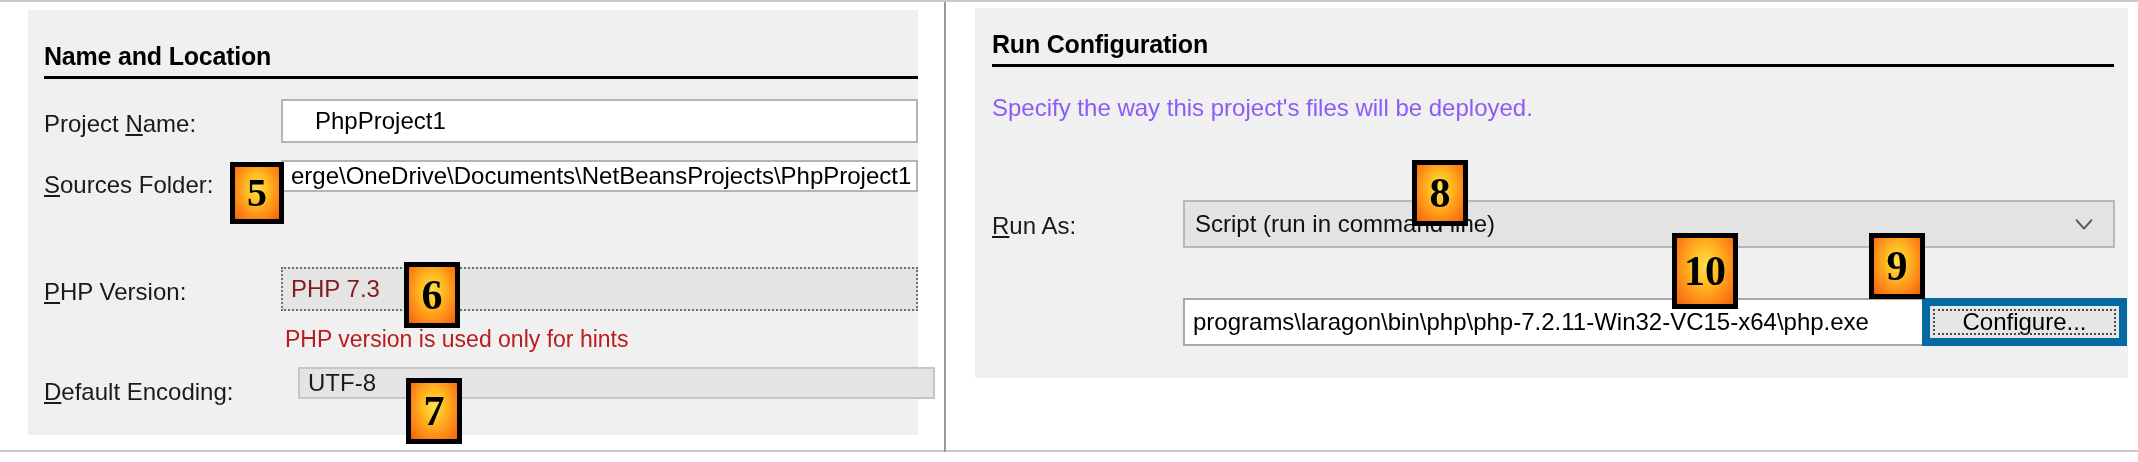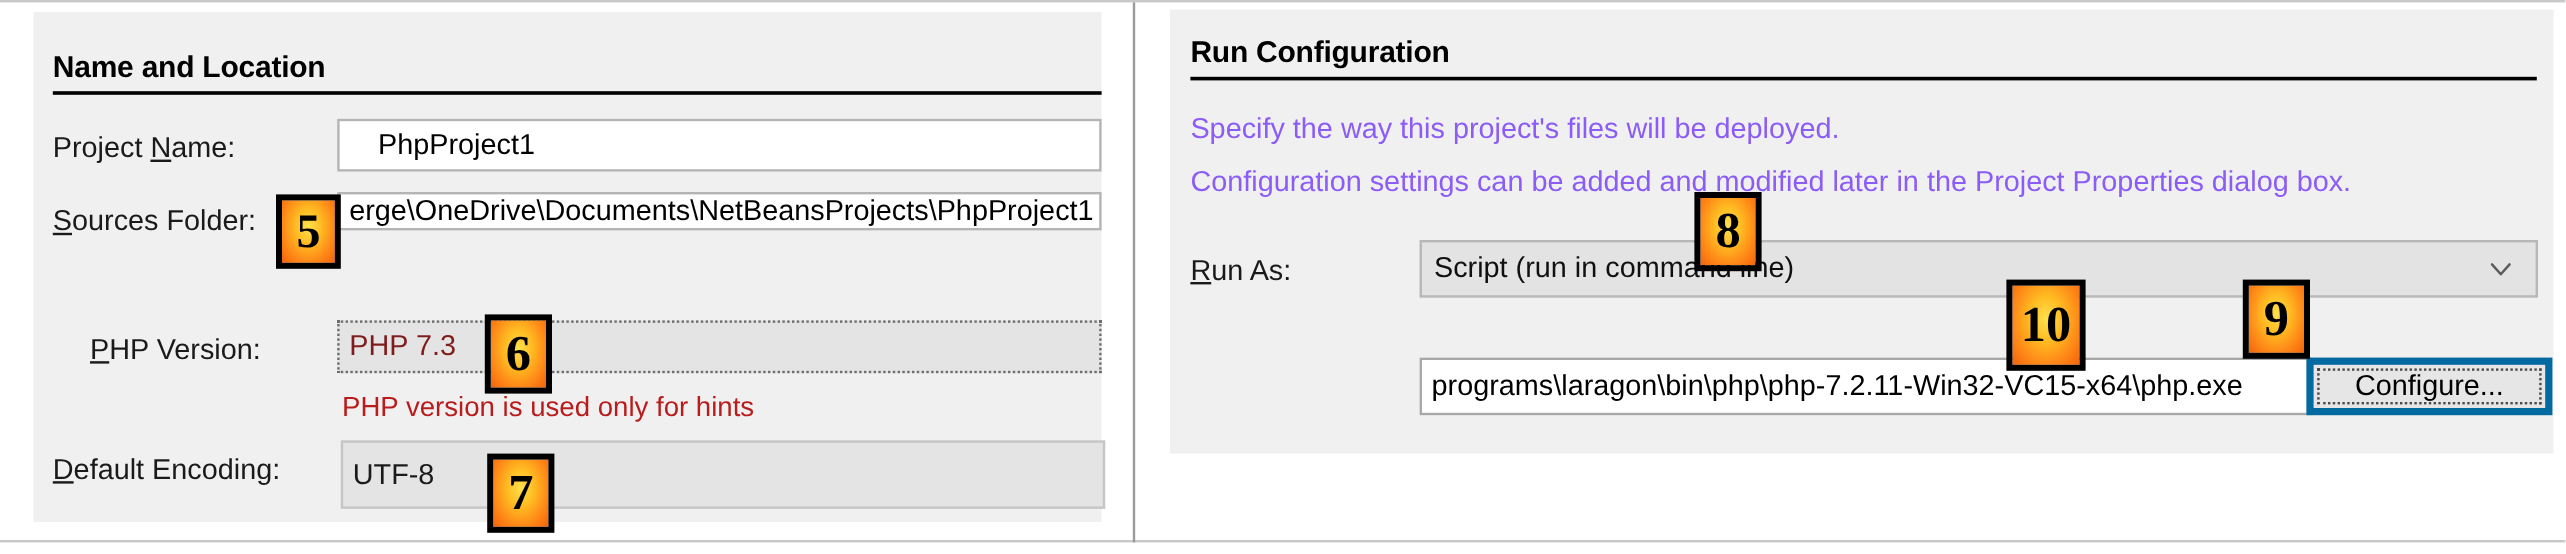--- a/index.html
+++ b/index.html
@@ -110,21 +110,21 @@
     right: 18px;
     top: 50%;
     transform: translateY(-50%);
     width: 22px; height: 22px;
   }
 
   
   .pushbtn {
     position: absolute;
     background: #e6e6e6;
-    border: 6px solid #0369a1;
+    border: 8px solid #0369a1;
     display: flex;
     align-items: center;
     justify-content: center;
     font-size: 24px;
     color: #000000;
     white-space: nowrap;
   }
   .pushbtn .inner-dotted {
     position: absolute;
     left: 3px; right: 3px; top: 3px; bottom: 3px;
@@ -175,36 +175,35 @@
 
   <div class="section-head" style="left:44px; top:42px;">Name and Location</div>
   <div class="section-rule" style="left:44px; top:76px; width:874px;"></div>
 
   <div class="fld-label" style="left:44px; top:110px;">Project <u>N</u>ame:</div>
   <div class="text-input" style="left:281px; top:99px; width:637px; height:44px;padding-left:32px;">PhpProject1</div>
 
   <div class="fld-label" style="left:44px; top:171px;"><u>S</u>ources Folder:</div>
   <div class="text-input" style="left:281px; top:160px; width:637px; height:32px;">erge\OneDrive\Documents\NetBeansProjects\PhpProject1</div>
 
-  <div class="fld-label" style="left:44px; top:278px;margin-left:31px;"><u>P</u>HP Version:</div>
+  <div class="fld-label" style="left:44px; top:278px;"><u>P</u>HP Version:</div>
   <div class="text-input dotted-focus" style="left:281px; top:267px; width:637px; height:44px;">PHP 7.3</div>
   <div class="hint" style="left:285px; top:326px;">PHP version is used only for hints</div>
 
   <div class="fld-label" style="left:44px; top:378px;"><u>D</u>efault Encoding:</div>
-  <div class="text-input readonly-grey" style="left:284px; top:367px; width:637px; height:57px;">UTF-8</div>
+  <div class="text-input readonly-grey" style="left:298px; top:367px; width:637px; height:32px;">UTF-8</div>
 
   <div class="vdivider"></div>
 
   <div class="panel" id="right-panel"></div>
 
   <div class="section-head" style="left:992px; top:30px;">Run Configuration</div>
   <div class="section-rule" style="left:992px; top:64px; width:1122px;"></div>
 
   <div class="para" style="left:992px; top:94px;">Specify the way this project's files will be deployed.</div>
-  <div class="para" style="left:992px; top:138px;">Configuration settings can be added and modified later in the Project Properties dialog box.</div>
 
   <div class="fld-label" style="left:992px; top:212px;"><u>R</u>un As:</div>
   <div class="combo" style="left:1183px; top:200px; width:932px; height:48px;">
     <span>Script (run in command line)</span>
     <span class="chev">
       <svg viewBox="0 0 24 24" width="22" height="22" fill="none" stroke="#5a5a5a" stroke-width="2.2" stroke-linecap="round" stroke-linejoin="round">
         <polyline points="4,8 12,17 20,8"></polyline>
       </svg>
     </span>
   </div>

